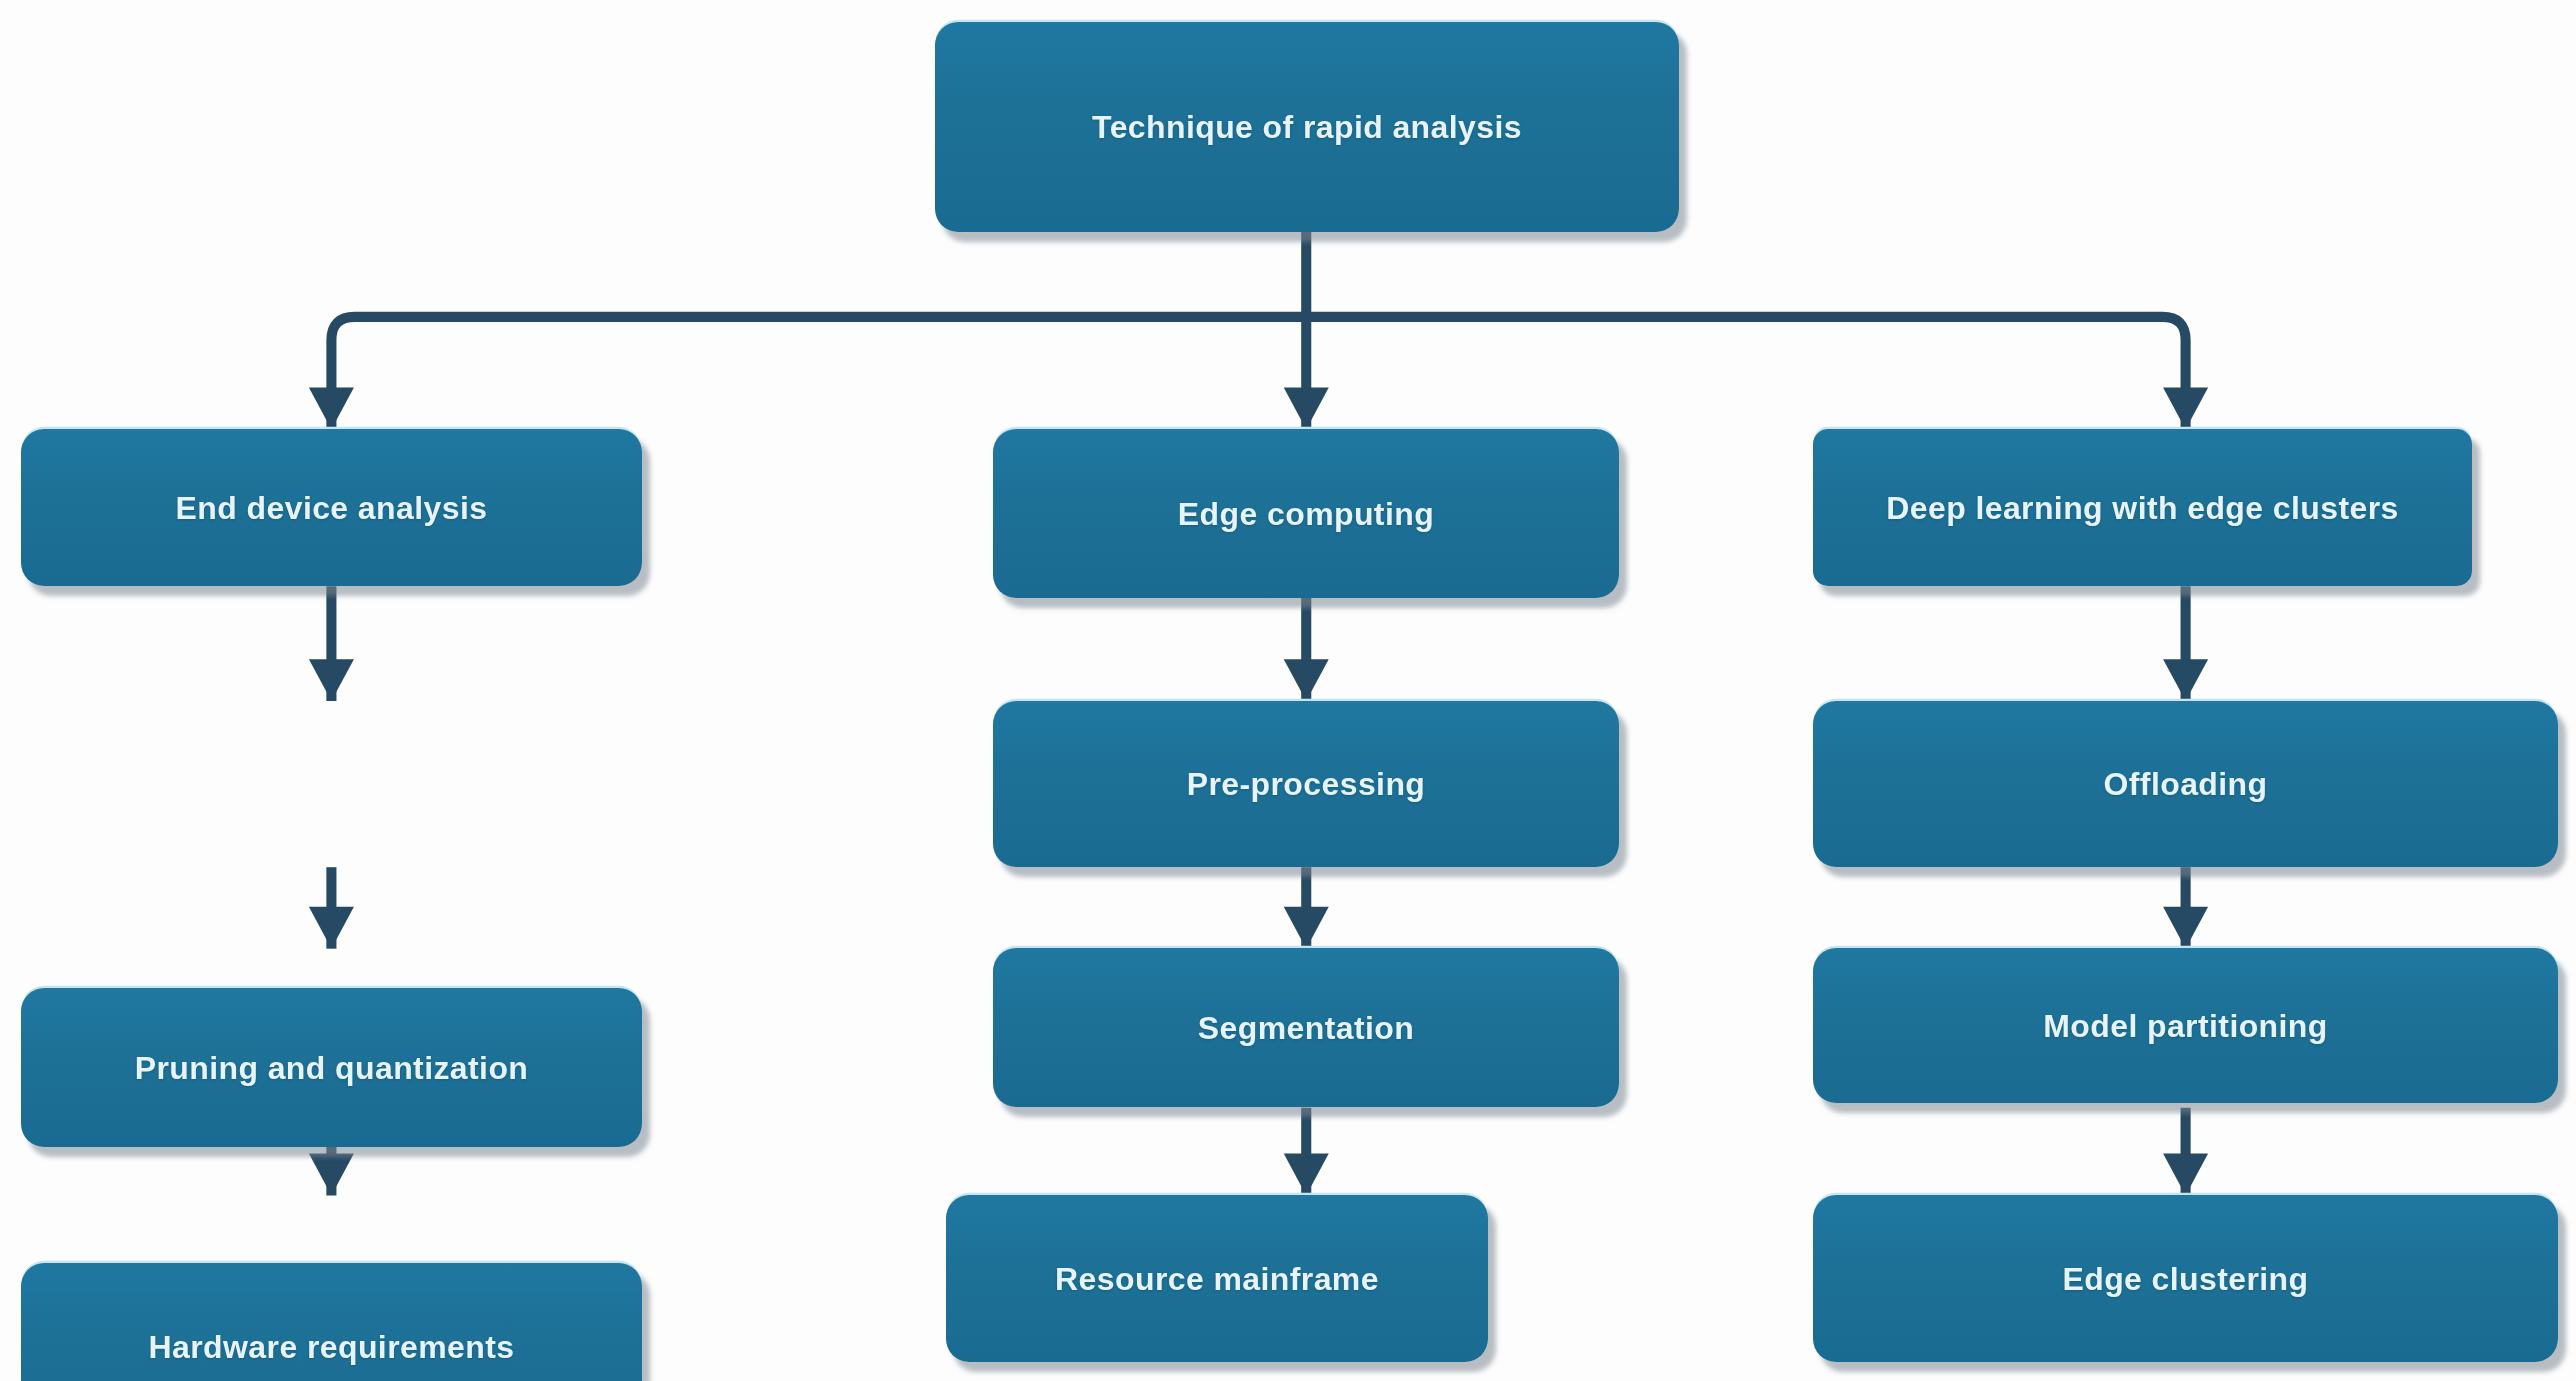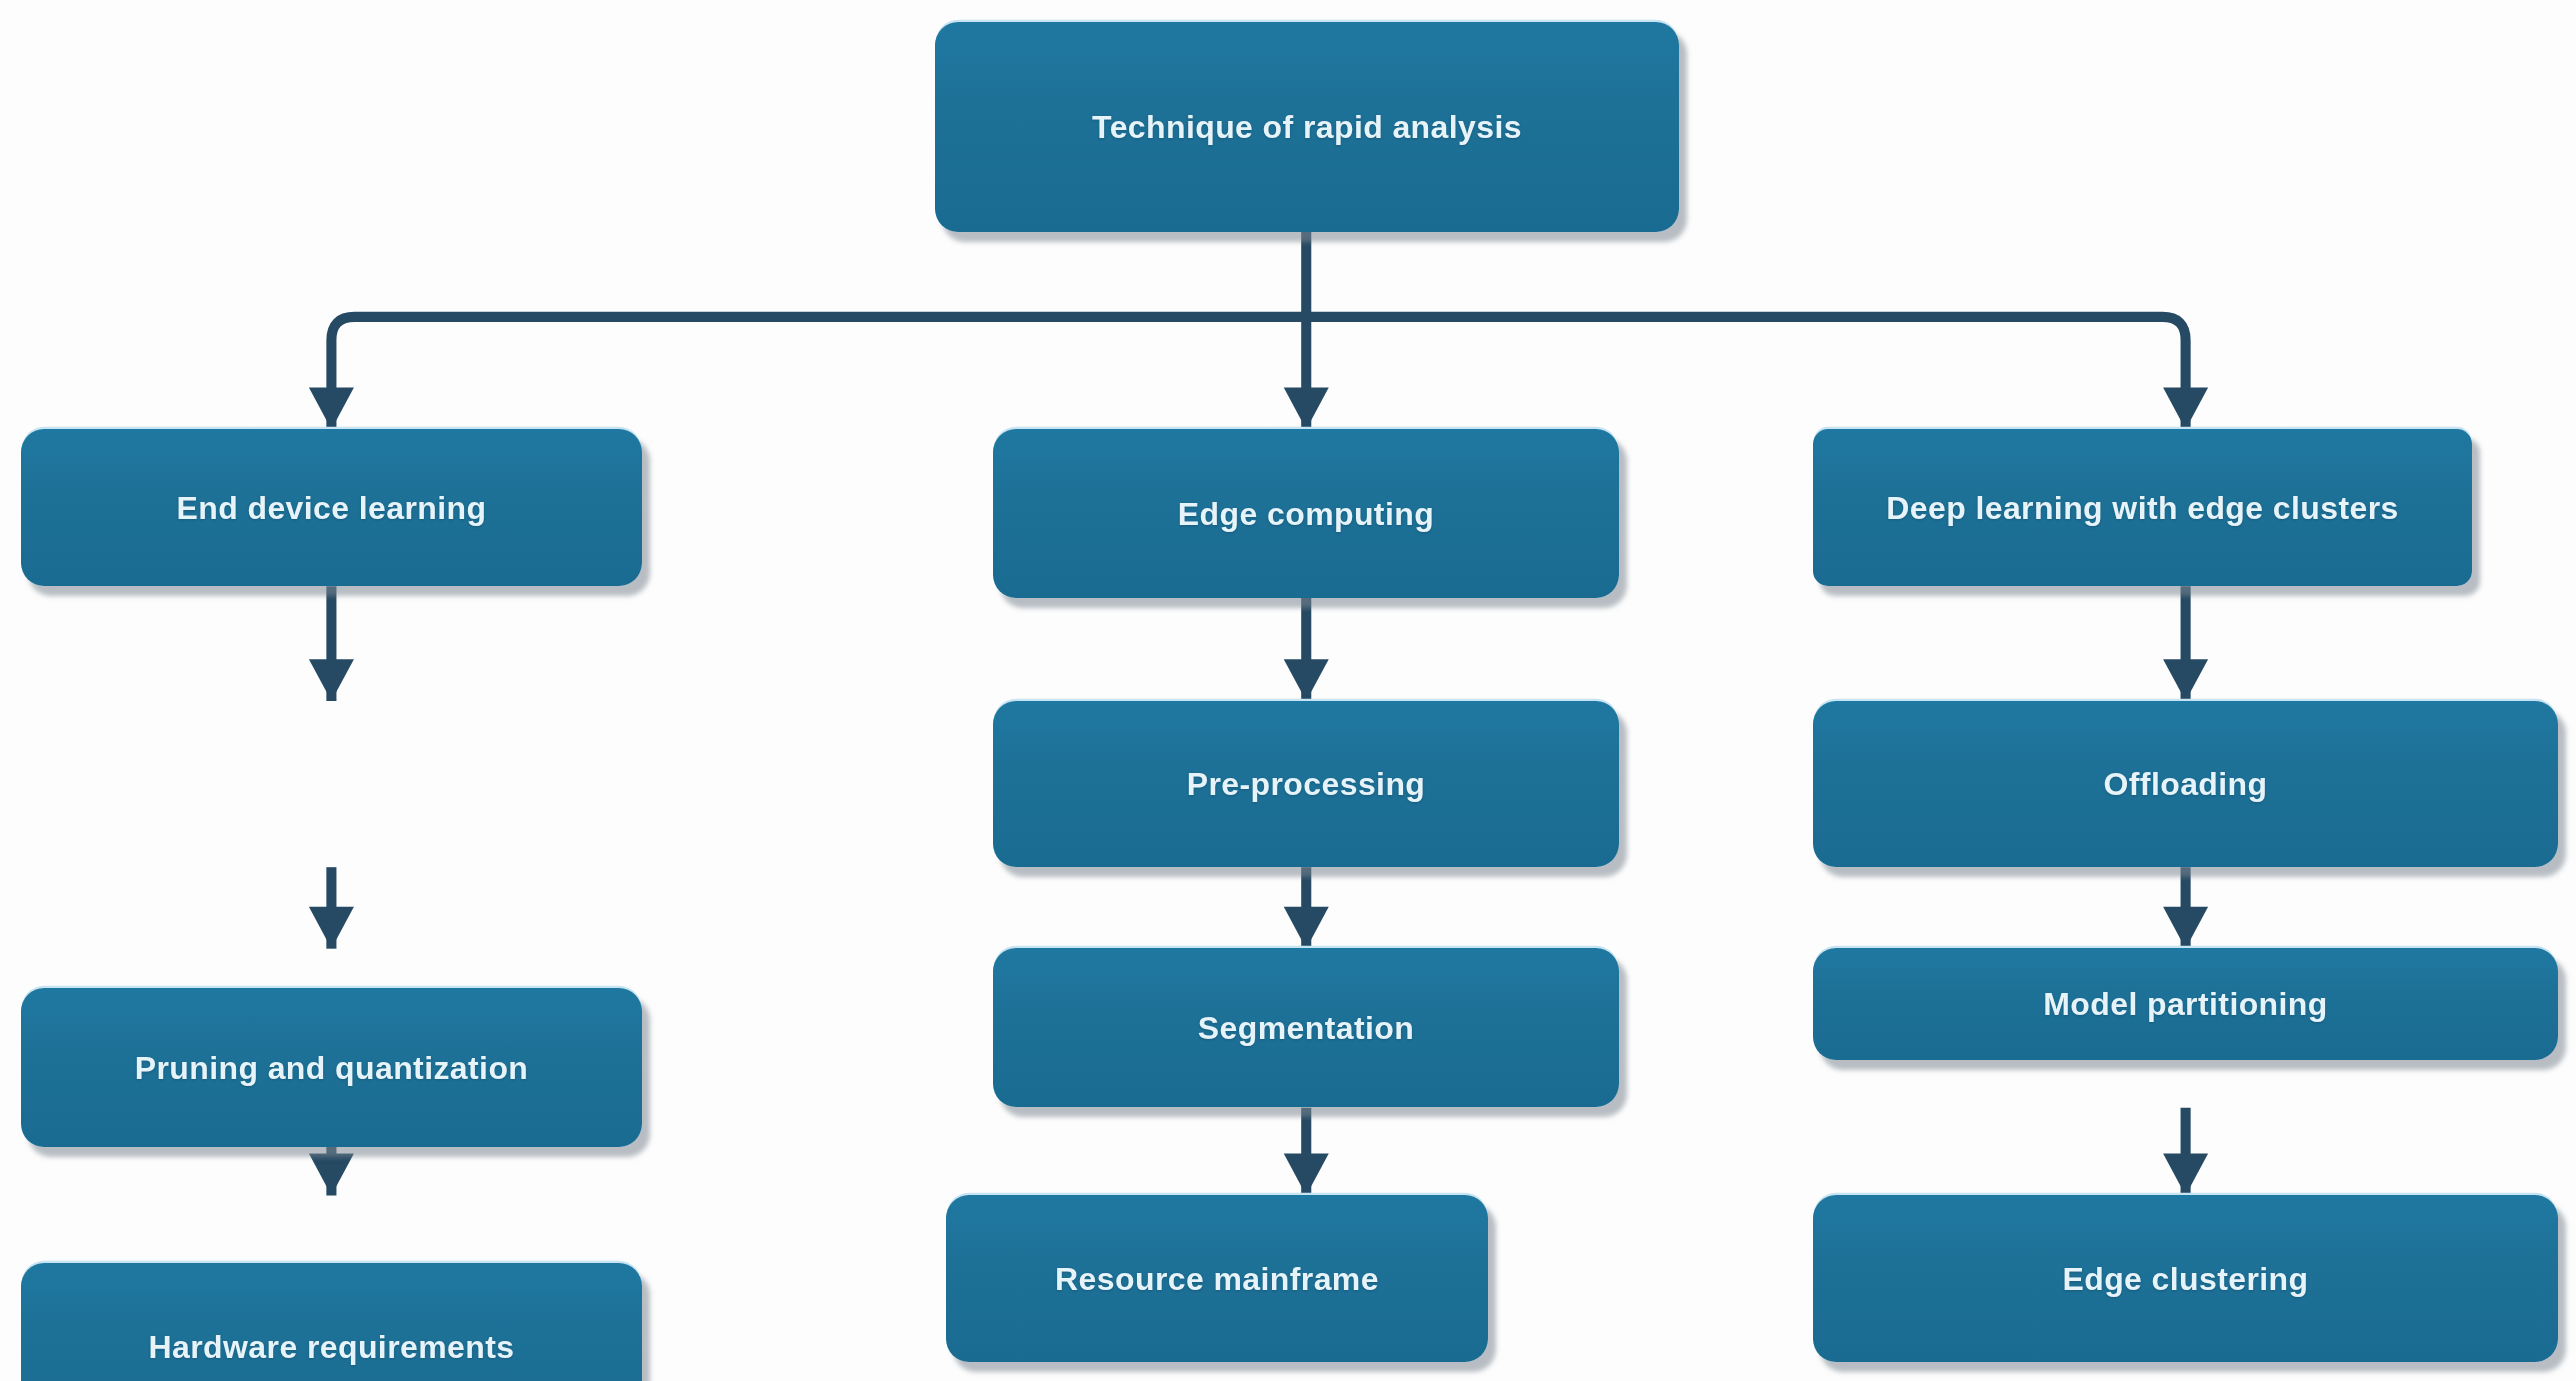--- a/index.html
+++ b/index.html
@@ -69,28 +69,28 @@
     <path d="M1683,1117 V1222" fill="none" stroke-width="13" marker-end="url(#arrowhead-marker)" stroke="#264a63"></path>
     <path d="M1683,1427 V1540" fill="none" stroke-width="13" marker-end="url(#arrowhead-marker)" stroke="#264a63"></path>
 
     <path d="M2816,755 V903" fill="none" stroke-width="13" marker-end="url(#arrowhead-marker)" stroke="#264a63"></path>
     <path d="M2816,1117 V1222" fill="none" stroke-width="13" marker-end="url(#arrowhead-marker)" stroke="#264a63"></path>
     <path d="M2816,1427 V1540" fill="none" stroke-width="13" marker-end="url(#arrowhead-marker)" stroke="#264a63"></path>
   </svg>
 
   <div class="node" style="left:935px; top:22px; width:744px; height:210px;">Technique of rapid analysis</div>
 
-  <div class="node" style="left:21px; top:429px; width:621px; height:157px;">End device learning</div>
+  <div class="node" style="left:21px; top:429px; width:621px; height:157px;">End device analysis</div>
   <div class="node" style="left:21px; top:988px; width:621px; height:159px;">Pruning and quantization</div>
   <div class="node" style="left:21px; top:1263px; width:621px; height:167px;">Hardware requirements</div>
 
   <div class="node" style="left:993px; top:429px; width:626px; height:169px;">Edge computing</div>
   <div class="node" style="left:993px; top:701px; width:626px; height:166px;">Pre-processing</div>
   <div class="node" style="left:993px; top:948px; width:626px; height:159px;">Segmentation</div>
   <div class="node" style="left:946px; top:1195px; width:542px; height:167px;">Resource mainframe</div>
 
   <div class="node" style="left:1813px; top:429px; width:659px; height:157px;border-radius:15px;">Deep learning with edge clusters</div>
   <div class="node" style="left:1813px; top:701px; width:745px; height:166px;">Offloading</div>
-  <div class="node" style="left:1813px; top:948px; width:745px; height:112px;">Model partitioning</div>
+  <div class="node" style="left:1813px; top:948px; width:745px; height:155px;">Model partitioning</div>
   <div class="node" style="left:1813px; top:1195px; width:745px; height:167px;">Edge clustering</div>
 
 </div>
 
 
 </body></html>

